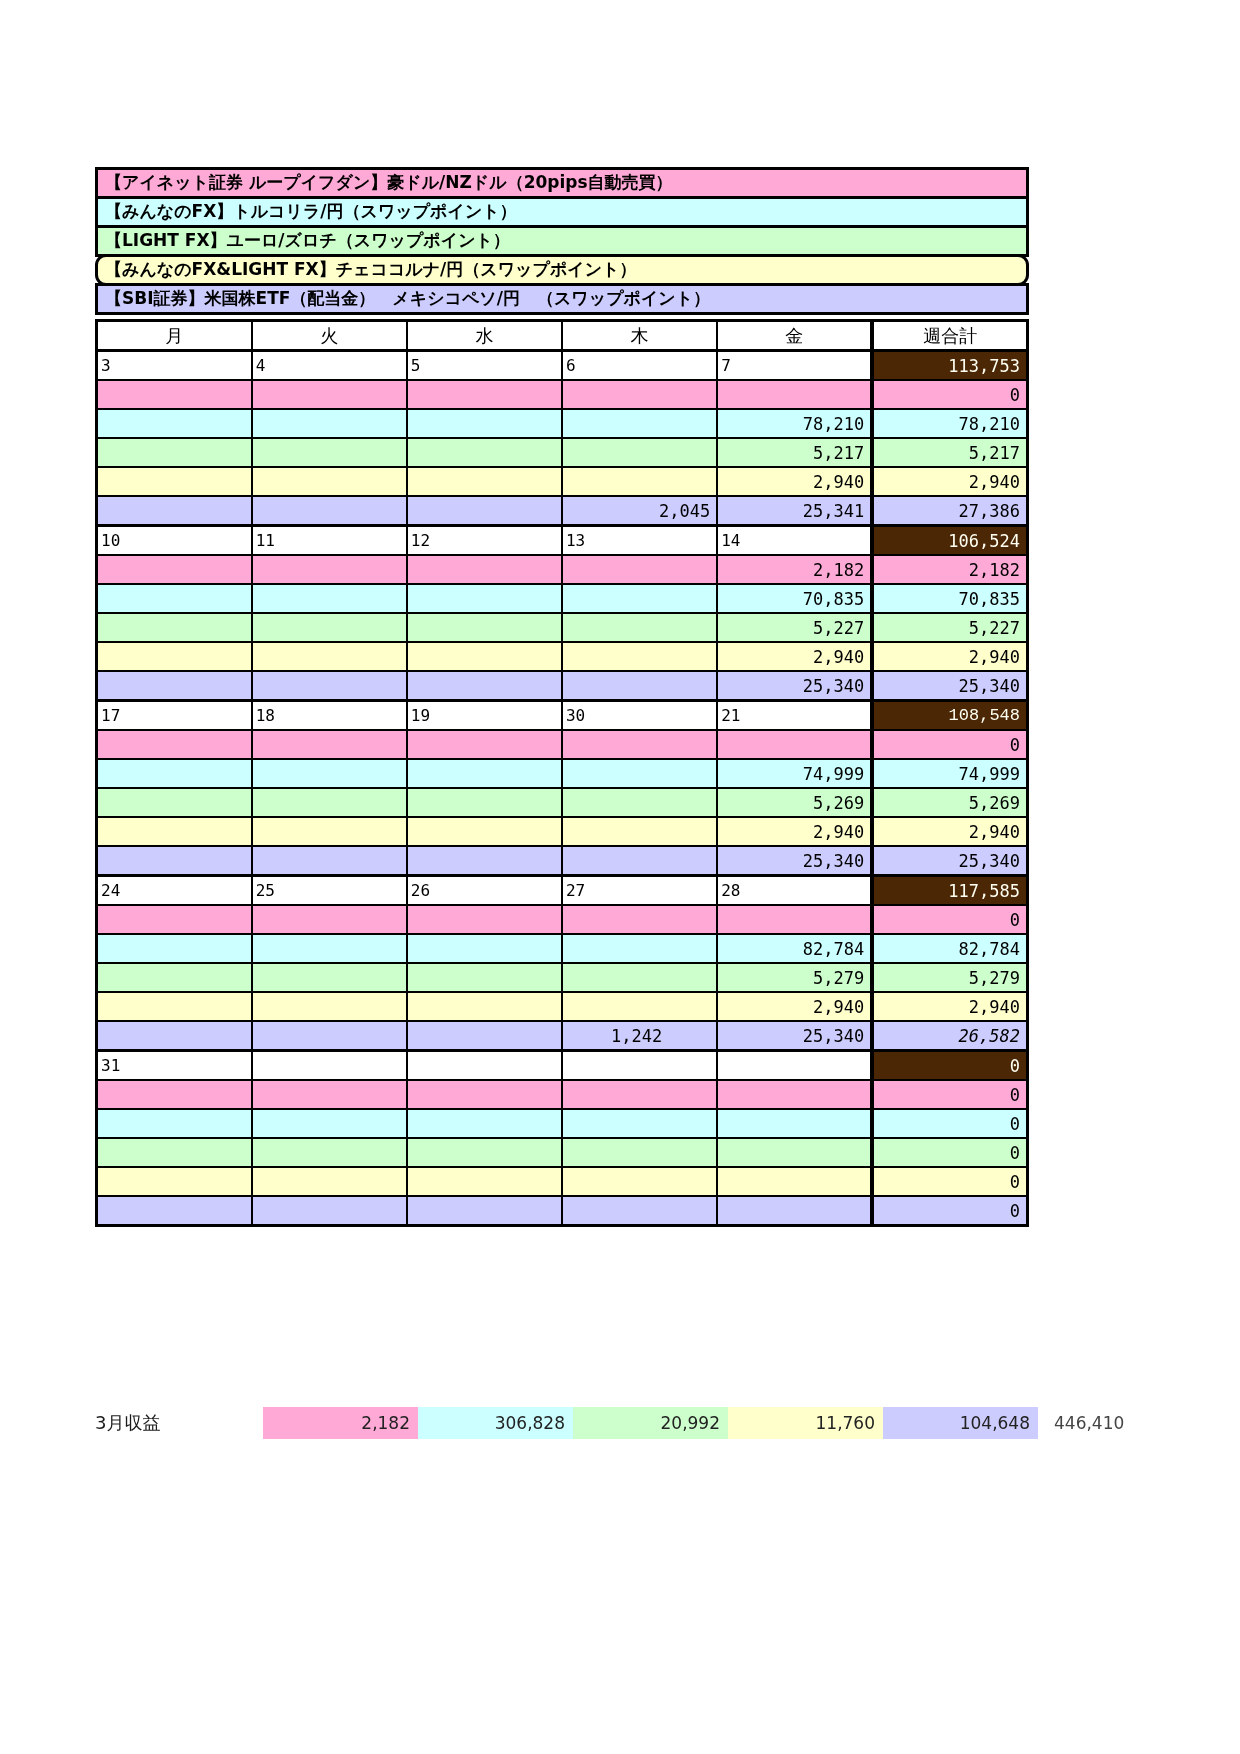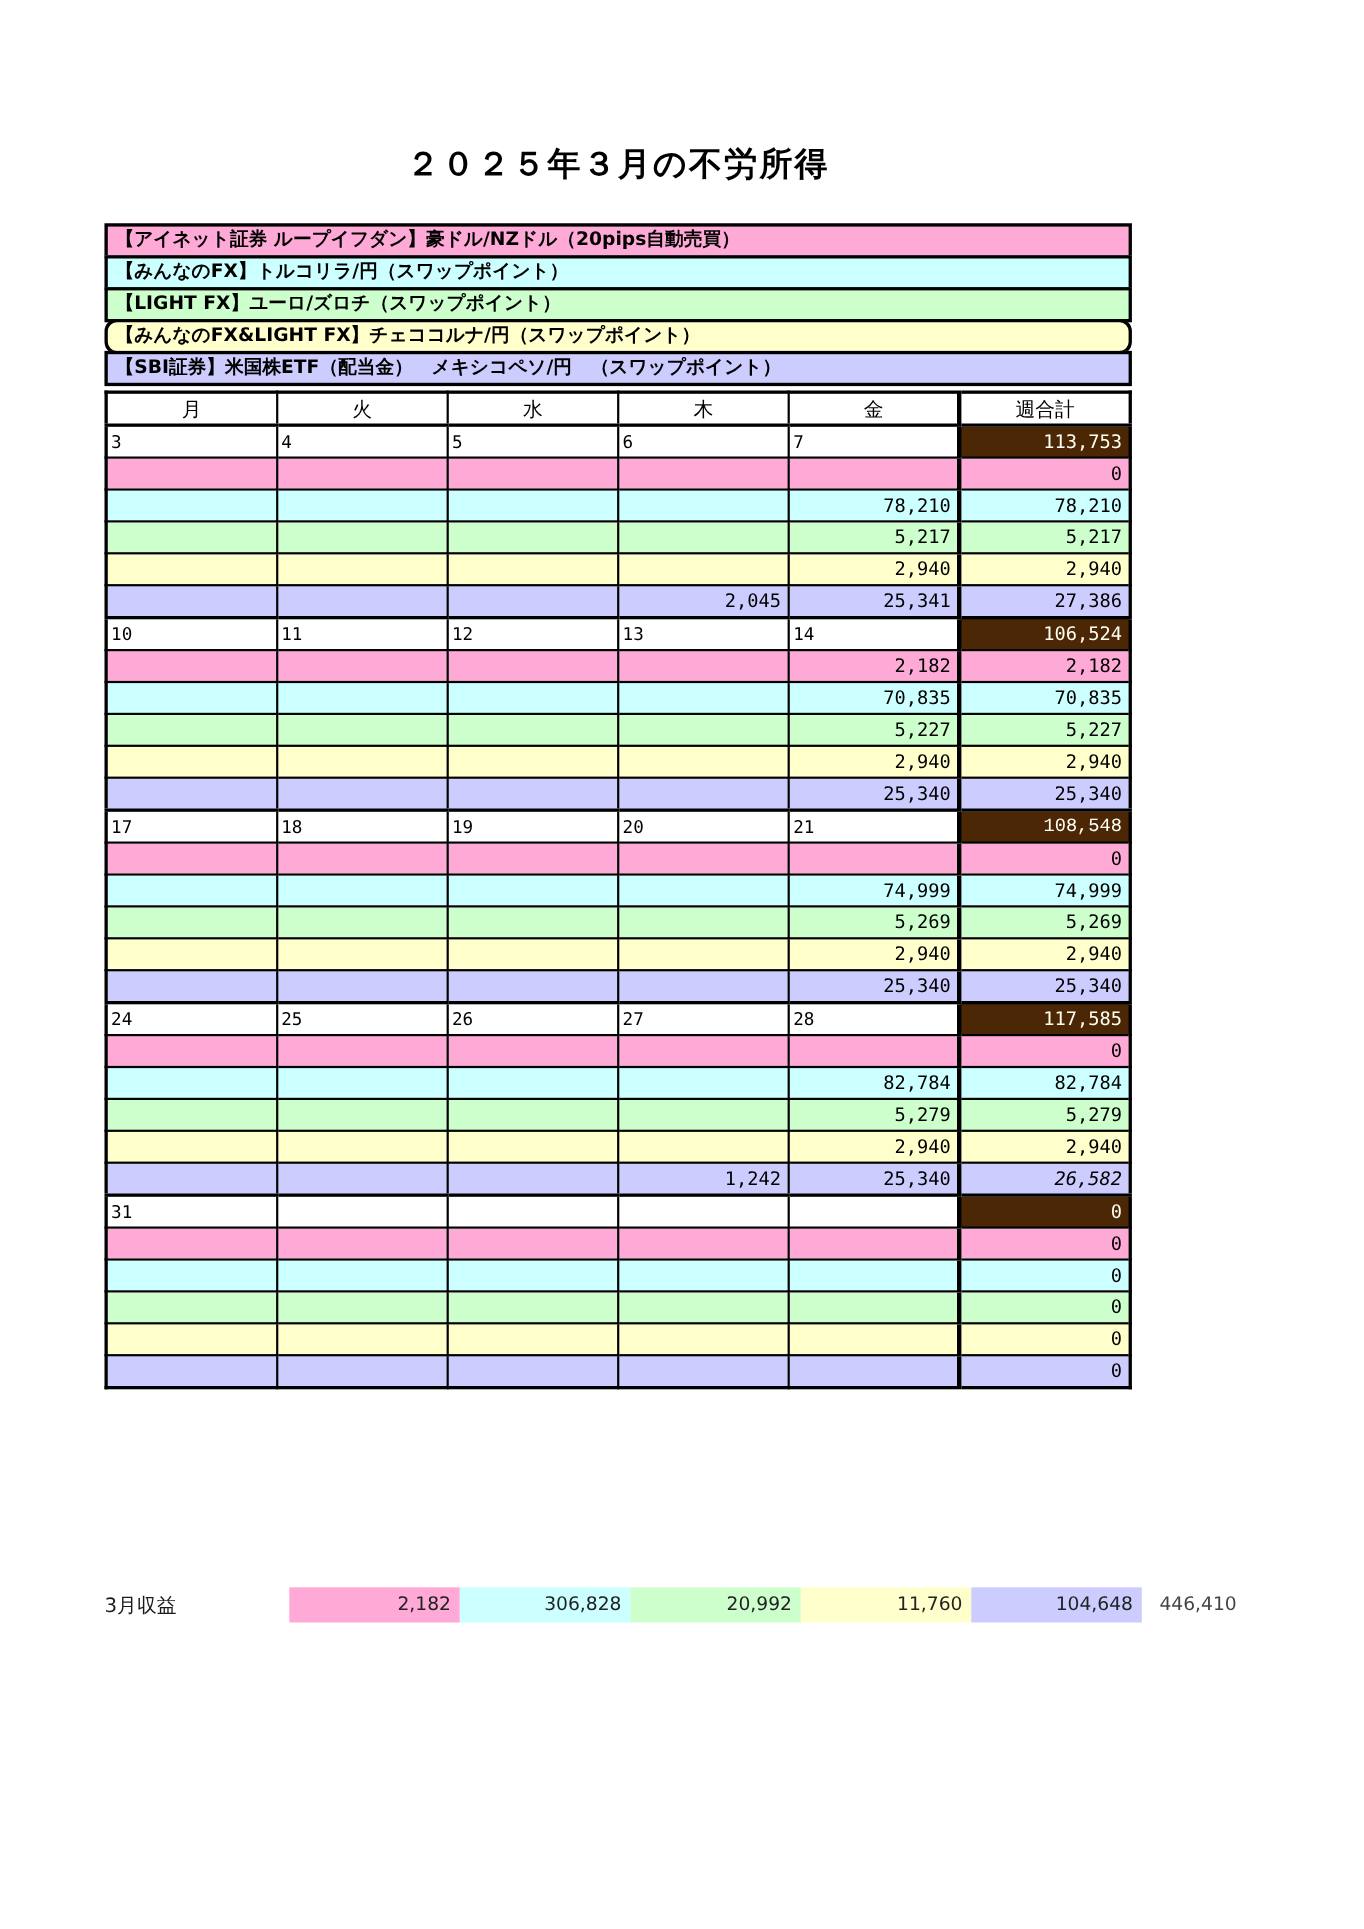--- a/index.html
+++ b/index.html
@@ -49,21 +49,20 @@
     box-sizing:border-box;width:155px;height:32px;line-height:32px;
     text-align:right;padding-right:8px;font-size:17px;color:#222;
   }
   .grand{margin-left:16px;font-size:17px;color:#444;}
 </style>
 </head>
 <body>
 
 <div class="page">
 
-  <h1 class="title">２０２５年３月の不労所得</h1>
 
   <div class="legend" id="legend">
       <div class="legend-row" style="background: rgb(255, 169, 214);"><span>【アイネット証券 ループイフダン】豪ドル/NZドル（20pips自動売買）</span></div>
       <div class="legend-row" style="background: rgb(204, 255, 255);"><span>【みんなのFX】トルコリラ/円（スワップポイント）</span></div>
       <div class="legend-row" style="background: rgb(204, 255, 204);"><span>【LIGHT FX】ユーロ/ズロチ（スワップポイント）</span></div>
       <div class="legend-row" style="background: rgb(255, 255, 204); border-radius: 11px;"><span>【みんなのFX&amp;LIGHT FX】チェココルナ/円（スワップポイント）</span></div>
       <div class="legend-row" style="background: rgb(204, 204, 255);"><span>【SBI証券】米国株ETF（配当金）　メキシコペソ/円　（スワップポイント）</span></div>
     </div>
 
   <table class="cal">
@@ -179,21 +178,21 @@
           <td class="val" style="background: rgb(204, 204, 255);"></td>
           <td class="val" style="background: rgb(204, 204, 255);"></td>
           <td class="val" style="background: rgb(204, 204, 255);"></td>
           <td class="val" style="background: rgb(204, 204, 255);">25,340</td>
           <td class="series-total total-col" style="background: rgb(204, 204, 255);">25,340</td>
         </tr>
         <tr class="day-row">
           <td class="day">17</td>
           <td class="day">18</td>
           <td class="day">19</td>
-          <td class="day">20</td>
+          <td class="day">30</td>
           <td class="day">21</td>
           <td class="week-total total-col" style="background: rgb(75, 39, 6); color: rgb(255, 255, 242); font-family: Liberation Mono, monospace;">108,548</td>
         </tr>
         <tr>
           <td class="val" style="background: rgb(255, 169, 214);"></td>
           <td class="val" style="background: rgb(255, 169, 214);"></td>
           <td class="val" style="background: rgb(255, 169, 214);"></td>
           <td class="val" style="background: rgb(255, 169, 214);"></td>
           <td class="val" style="background: rgb(255, 169, 214);"></td>
           <td class="series-total total-col" style="background: rgb(255, 169, 214);">0</td>
@@ -267,21 +266,21 @@
           <td class="val" style="background: rgb(255, 255, 204);"></td>
           <td class="val" style="background: rgb(255, 255, 204);"></td>
           <td class="val" style="background: rgb(255, 255, 204);"></td>
           <td class="val" style="background: rgb(255, 255, 204);">2,940</td>
           <td class="series-total total-col" style="background: rgb(255, 255, 204);">2,940</td>
         </tr>
         <tr>
           <td class="val" style="background: rgb(204, 204, 255);"></td>
           <td class="val" style="background: rgb(204, 204, 255);"></td>
           <td class="val" style="background: rgb(204, 204, 255);"></td>
-          <td class="val" style="background: rgb(204, 204, 255);">1,242</td>
+          <td class="val" style="background: rgb(204, 204, 255); text-align: center;">1,242</td>
           <td class="val" style="background: rgb(204, 204, 255);">25,340</td>
           <td class="series-total total-col" style="background: rgb(204, 204, 255); font-style: italic;">26,582</td>
         </tr>
         <tr class="day-row">
           <td class="day">31</td>
           <td class="day"></td>
           <td class="day"></td>
           <td class="day"></td>
           <td class="day"></td>
           <td class="week-total total-col" style="background: rgb(75, 39, 6); color: rgb(255, 255, 242);">0</td>

